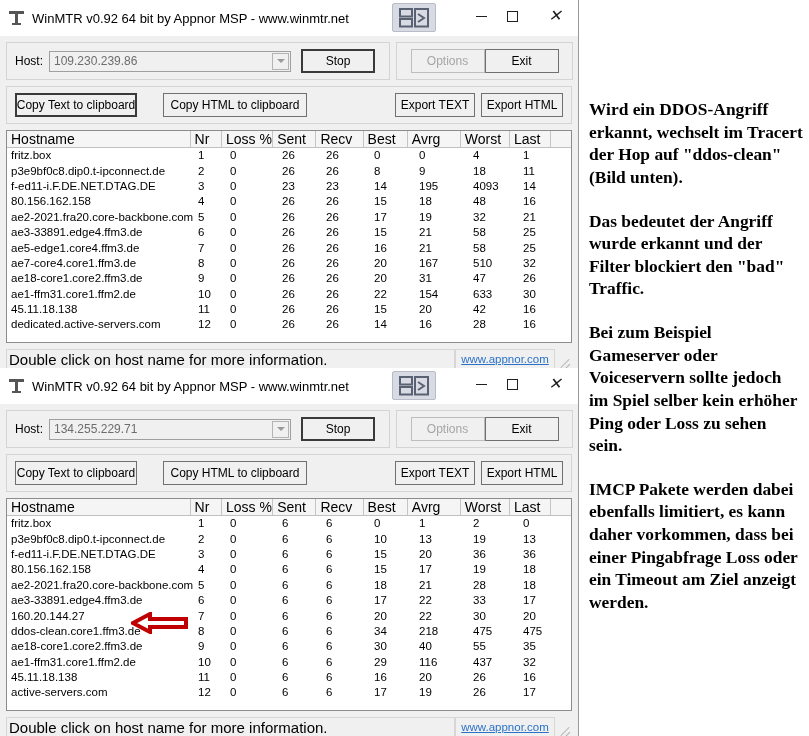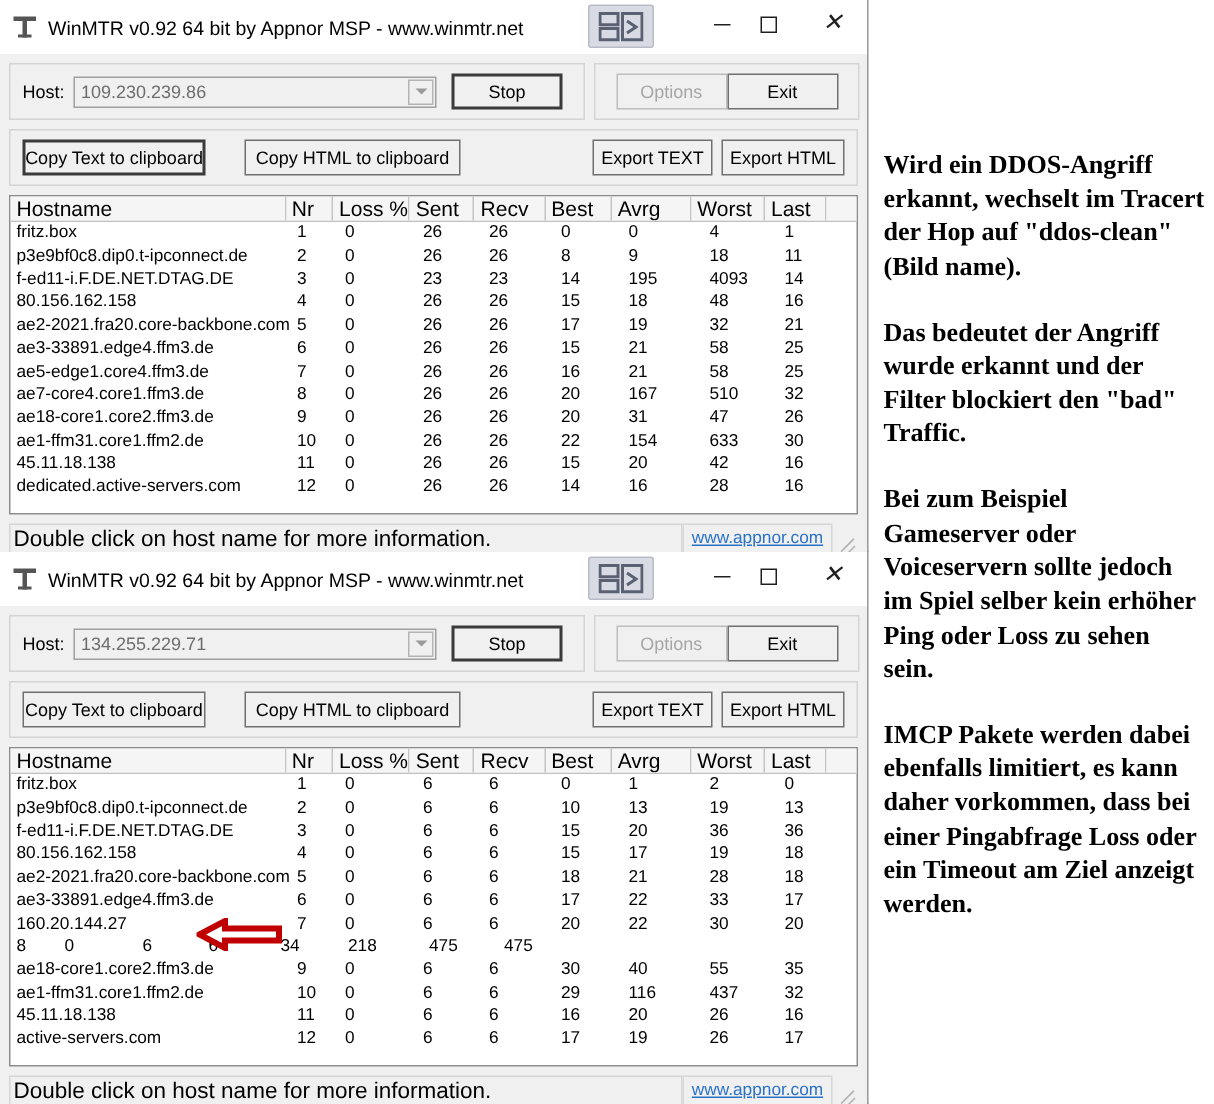--- a/index.html
+++ b/index.html
@@ -658,20 +658,21 @@
               <span class="td c1">7</span>
               <span class="td c2">0</span>
               <span class="td c3">6</span>
               <span class="td c4">6</span>
               <span class="td c5">20</span>
               <span class="td c6">22</span>
               <span class="td c7">30</span>
               <span class="td c8">20</span>
             </div>
             <div class="trow">
+              <span class="td c0">ddos-clean.core1.ffm3.de</span>
               <span class="td c1">8</span>
               <span class="td c2">0</span>
               <span class="td c3">6</span>
               <span class="td c4">6</span>
               <span class="td c5">34</span>
               <span class="td c6">218</span>
               <span class="td c7">475</span>
               <span class="td c8">475</span>
             </div>
             <div class="trow">
@@ -729,19 +730,19 @@
         <span class="grip"></span>
       </div>
     </div>
   </div>
 
   <svg class="red-arrow" viewBox="0 0 57 22">
     <polygon points="2,11 19,2 19,7 55,7 55,15 19,15 19,20" fill="#ffffff" stroke="#c00000" stroke-width="4" stroke-linejoin="miter"></polygon>
   </svg>
 
   <div id="notes">
-      <p>Wird ein DDOS-Angriff erkannt, wechselt im Tracert der Hop auf "ddos-clean" (Bild name).</p>
+      <p>Wird ein DDOS-Angriff erkannt, wechselt im Tracert der Hop auf "ddos-clean" (Bild unten).</p>
       <p>Das bedeutet der Angriff wurde erkannt und der Filter blockiert den "bad" Traffic.</p>
       <p>Bei zum Beispiel Gameserver oder Voiceservern sollte jedoch im Spiel selber kein erhöher Ping oder Loss zu sehen sein.</p>
       <p>IMCP Pakete werden dabei ebenfalls limitiert, es kann daher vorkommen, dass bei einer Pingabfrage Loss oder ein Timeout am Ziel anzeigt werden.</p>
     </div>
 
 </div>
 
 </body></html>

